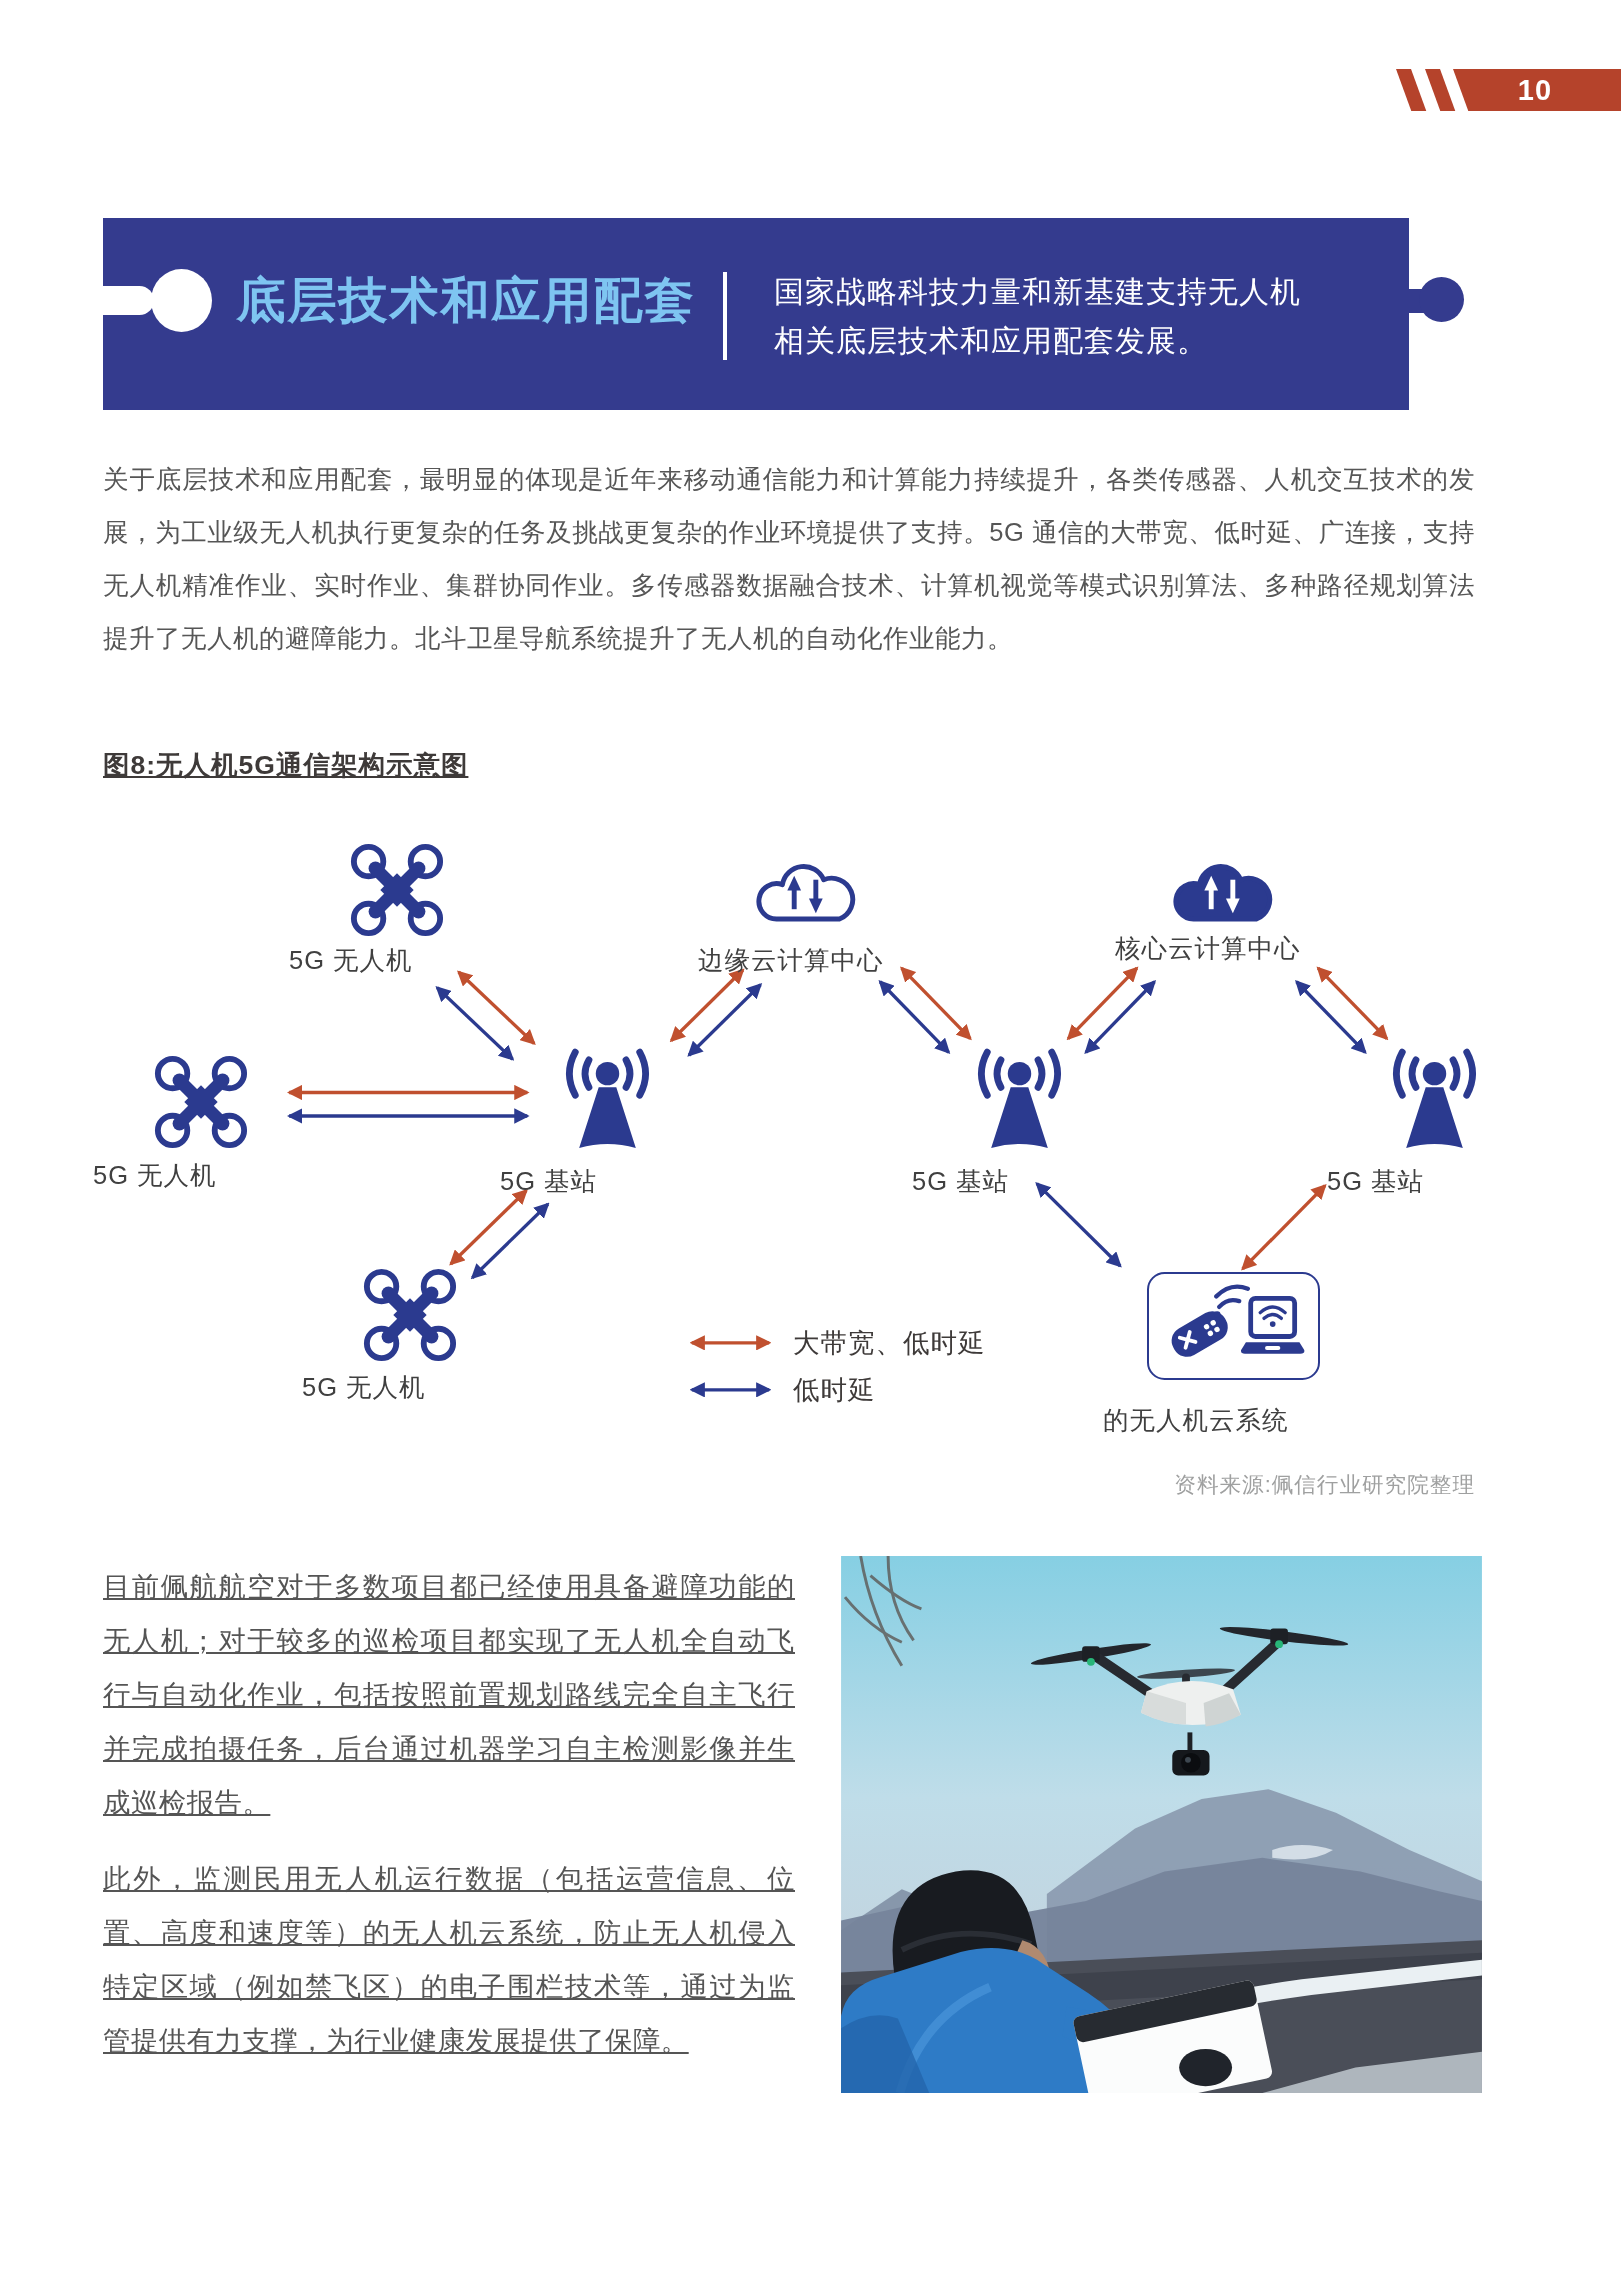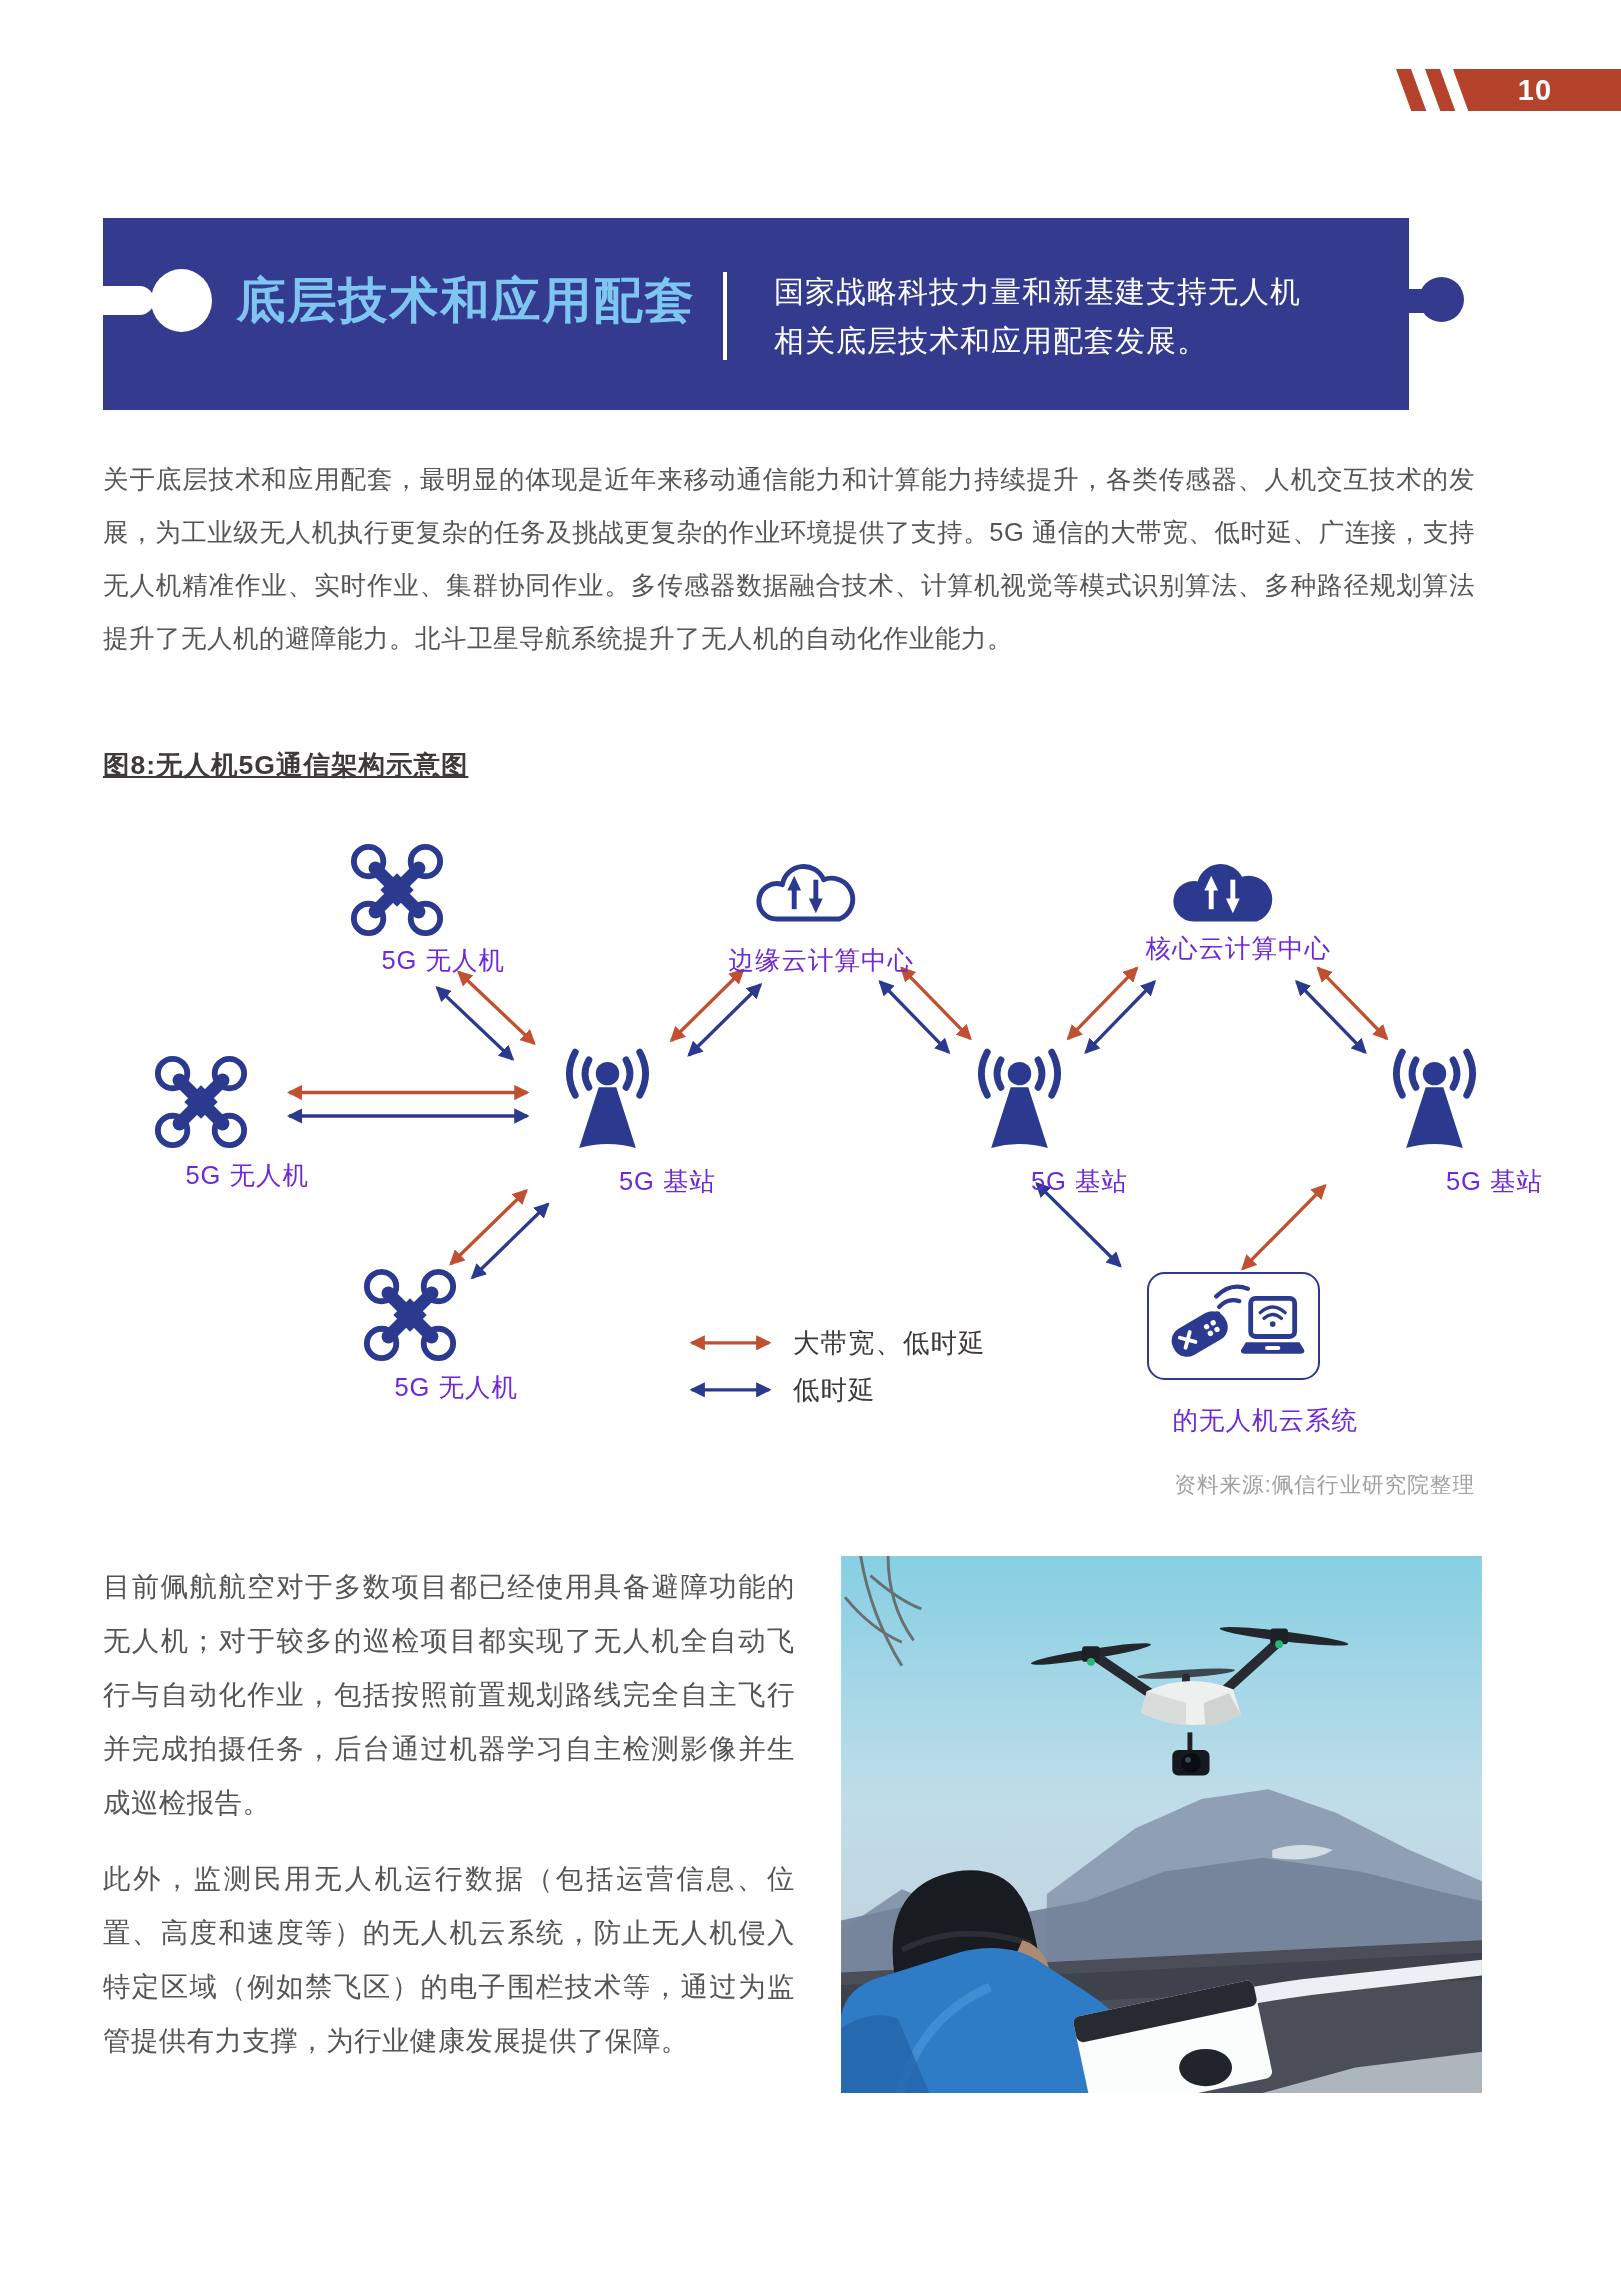--- a/index.html
+++ b/index.html
@@ -32,29 +32,29 @@
   .fig-caption{position:absolute;left:103px;top:747px;font-size:26.5px;font-weight:bold;color:#3e3a39;letter-spacing:1px;text-decoration:underline;}
 
   
   .diagram{position:absolute;left:0;top:823px;width:1621px;height:686px;color:var(--icon-navy,#2b3a8f);}
   .diagram svg.arrows{position:absolute;left:0;top:0;}
   .lr{stroke:var(--arrow-red,#c0502f);stroke-width:3.4;}
   .lb{stroke:var(--arrow-blue,#2b3a8f);stroke-width:3.4;}
   .mk-red{fill:var(--arrow-red,#c0502f);}
   .mk-blue{fill:var(--arrow-blue,#2b3a8f);}
   .node-icon{position:absolute;}
-  .node-label{position:absolute;width:216px;text-align:right;font-size:25.5px;color:#6d28d9;letter-spacing:1px;white-space:nowrap;}
+  .node-label{position:absolute;width:216px;text-align:left;font-size:25.5px;color:#404040;letter-spacing:1px;white-space:nowrap;}
   .gc-box{position:absolute;left:1147px;top:449px;width:169px;height:104px;border:2.9px solid var(--icon-navy,#2b3a8f);
         border-radius:17.6px;background:#fff;display:flex;align-items:center;justify-content:center;}
   .legend-row{position:absolute;left:684px;display:flex;align-items:center;height:29px;}
   .legend-row .lg-label{margin-left:16px;font-size:26.5px;color:#3e3a39;letter-spacing:1px;white-space:nowrap;}
   .fig-source{position:absolute;right:146px;top:647px;font-size:21.6px;color:#9fa0a0;letter-spacing:1px;}
 
   
-  .bottom-text{position:absolute;left:103px;top:1560px;width:692px;color:#555;font-size:27.4px;line-height:54px;text-align:justify;letter-spacing:0.5px;}
+  .bottom-text{position:absolute;left:103px;top:1560px;width:692px;color:#555;font-size:27.4px;line-height:54px;text-align:justify;letter-spacing:0.5px;text-decoration:underline;}
   .bottom-text p{margin:0 0 21.6px 0;}
   .photo{position:absolute;left:841px;top:1556px;width:641px;height:537px;overflow:hidden;}
 </style>
 </head>
 <body>
 
 <div class="page">
 
   <div class="badge-wrap">
     <div class="badge-stripe" style="left:3.9px"></div>

